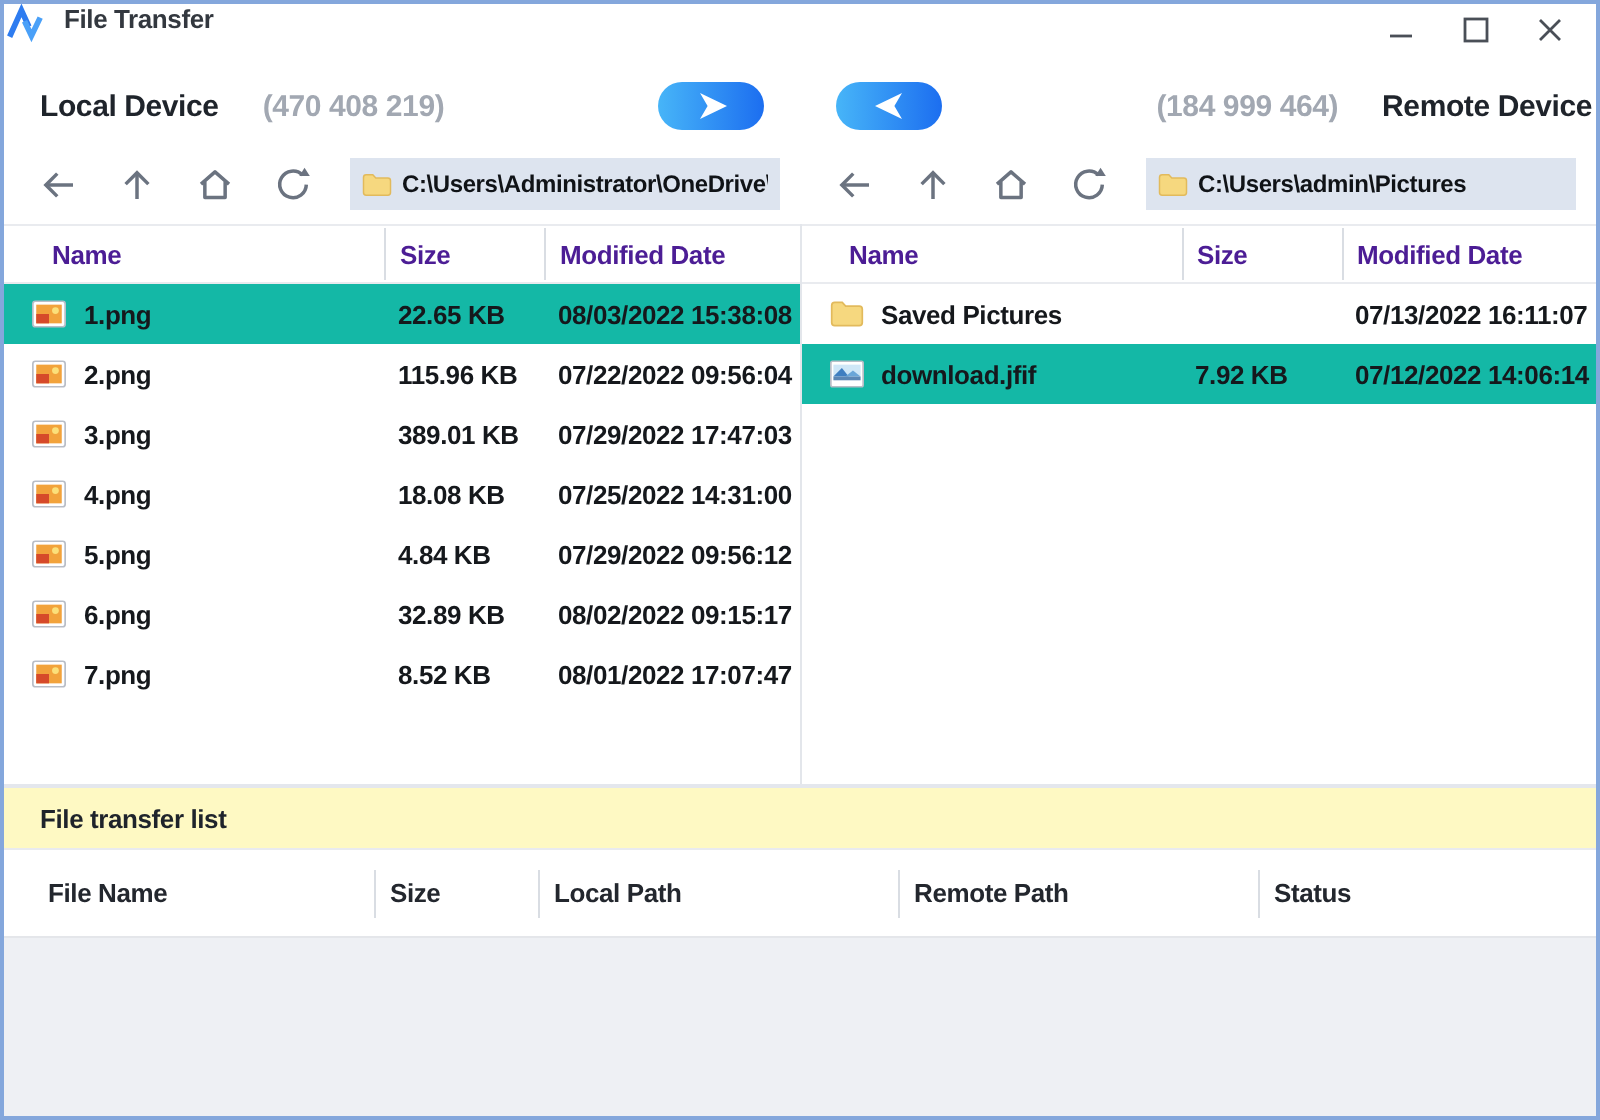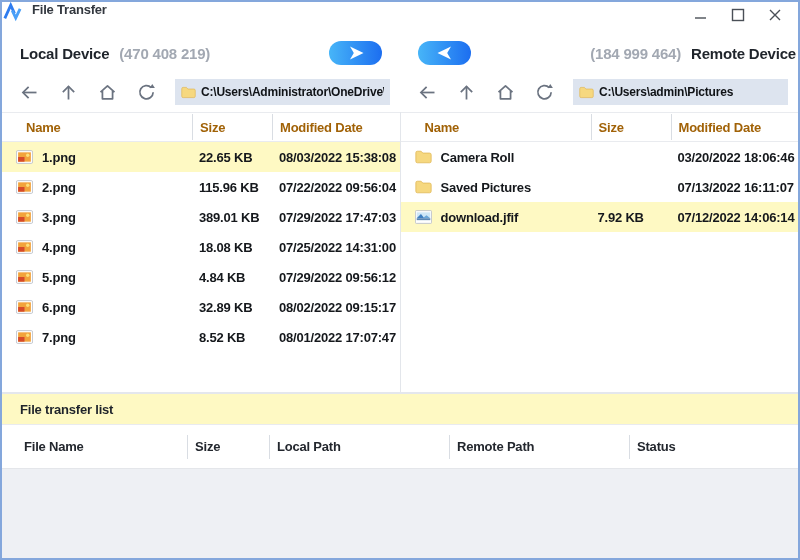--- a/index.html
+++ b/index.html
@@ -11,21 +11,21 @@
     display:flex;flex-direction:column;letter-spacing:-0.2px;
   }
   
   .titlebar{height:32px;display:flex;align-items:flex-start;flex:0 0 auto;}
   .logo{width:22px;height:20px;margin-right:8px;display:flex;align-items:center;}
   .title{font-size:13px;font-weight:600;color:#33383f;}
   .wincontrols{margin-left:auto;display:flex;align-items:center;padding-right:8px;}
   .wcbtn{width:30px;height:26px;border:none;background:transparent;display:flex;align-items:center;justify-content:center;margin-left:7px;cursor:pointer;padding:0;}
   
   .devicebar{height:38px;display:grid;grid-template-columns:1fr auto 1fr;align-items:center;flex:0 0 auto;}
-  .devgroup{display:flex;align-items:baseline;gap:10px;}
+  .devgroup{display:flex;align-items:baseline;gap:22px;}
   .devgroup.left{padding-left:18px;}
   .devgroup.right{justify-content:flex-end;padding-right:2px;}
   .devname{font-size:15px;font-weight:700;color:#1f242b;}
   .devid{font-size:15px;font-weight:600;color:#a2a8b2;}
   .xferbtns{display:flex;gap:36px;}
   .pillbtn{width:53px;height:24px;border:none;border-radius:12px;cursor:pointer;
     background:linear-gradient(90deg,#47b5f8,#1c6ef0);
     display:flex;align-items:center;justify-content:center;padding:0;}
   
   .toolbars{height:40px;display:flex;flex:0 0 auto;}
@@ -33,25 +33,25 @@
   .navbtn{width:26px;height:26px;border:none;background:transparent;display:flex;align-items:center;justify-content:center;cursor:pointer;padding:0;flex:0 0 auto;}
   .pathfield{flex:1 1 auto;height:26px;background:#dde4ef;display:flex;align-items:center;padding:0 6px;margin-left:3px;min-width:0;cursor:text;}
   .pathfield .ficon{flex:0 0 auto;margin-right:5px;display:flex;}
   .pathtext{font-size:12px;font-weight:700;white-space:nowrap;overflow:hidden;color:#101317;}
   
   .filepanes{height:280px;display:flex;flex:0 0 auto;}
   .pane{flex:1 1 0;background:#fff;min-width:0;}
   .panedivider{width:1px;background:#e3e6eb;flex:0 0 auto;}
   .fheader,.frow{display:grid;grid-template-columns:190px 80px 1fr;align-items:center;height:30px;}
   .fheader{border-top:1px solid #e9ebef;border-bottom:1px solid #e9ebef;}
-  .hcell{font-size:13px;font-weight:700;color:#a16207;padding-left:7px;height:26px;display:flex;align-items:center;}
+  .hcell{font-size:13px;font-weight:700;color:#4c1d95;padding-left:7px;height:26px;display:flex;align-items:center;}
   .hcell:first-child{padding-left:24px;}
   .hcell:not(:first-child){border-left:1px solid #d9dde3;}
   .frow{cursor:default;}
-  .frow.selected{background:#fef9c3;}
+  .frow.selected{background:#14b8a6;}
   .cell{font-size:13px;font-weight:600;color:#15181c;white-space:nowrap;overflow:hidden;padding-left:7px;}
   .cname{display:flex;align-items:center;padding-left:14px;gap:9px;}
   .ficon{display:flex;align-items:center;flex:0 0 auto;}
   
   .xfertitlebar{height:32px;border-top:2px solid #e4e7ed;display:flex;align-items:center;padding-left:18px;flex:0 0 auto;background:#fef9c3;}
   .xfertitle{font-size:13px;font-weight:700;color:#1f242b;}
   .xferheader{height:44px;border-top:1px solid #e9ebef;display:grid;grid-template-columns:185px 82px 180px 180px 1fr;align-items:center;flex:0 0 auto;background:#fff;}
   .xhcell{font-size:13px;font-weight:700;color:#23272e;padding-left:7px;height:24px;display:flex;align-items:center;}
   .xhcell:first-child{padding-left:22px;}
   .xhcell:not(:first-child){border-left:1px solid #d9dde3;}
@@ -305,32 +305,20 @@
         <span class="hcell">Modified Date</span>
       </div>
       <div>
           <div class="frow">
             <span class="cell cname">
               <span class="ficon">
                 <svg width="17" height="14" viewBox="0 0 20 16">
                   <path d="M1 3 Q1 1.2 2.8 1.2 L7.2 1.2 L9.2 3.4 L17.2 3.4 Q19 3.4 19 5.2 L19 13 Q19 14.8 17.2 14.8 L2.8 14.8 Q1 14.8 1 13 Z" fill="#f6d87f" stroke="#e2ba5c" stroke-width="1"></path>
                 </svg>
               </span>
-              <span>Camera Roll</span>
-            </span>
-            <span class="cell"></span>
-            <span class="cell">03/20/2022 18:06:46</span>
-          </div>
-          <div class="frow">
-            <span class="cell cname">
-              <span class="ficon">
-                <svg width="17" height="14" viewBox="0 0 20 16">
-                  <path d="M1 3 Q1 1.2 2.8 1.2 L7.2 1.2 L9.2 3.4 L17.2 3.4 Q19 3.4 19 5.2 L19 13 Q19 14.8 17.2 14.8 L2.8 14.8 Q1 14.8 1 13 Z" fill="#f6d87f" stroke="#e2ba5c" stroke-width="1"></path>
-                </svg>
-              </span>
               <span>Saved Pictures</span>
             </span>
             <span class="cell"></span>
             <span class="cell">07/13/2022 16:11:07</span>
           </div>
           <div class="frow selected">
             <span class="cell cname">
               <span class="ficon">
                 <svg width="17" height="14" viewBox="0 0 20 16">
                   <rect x="0.5" y="0.5" width="19" height="15" rx="1" fill="#ffffff" stroke="#b9bec7"></rect>

